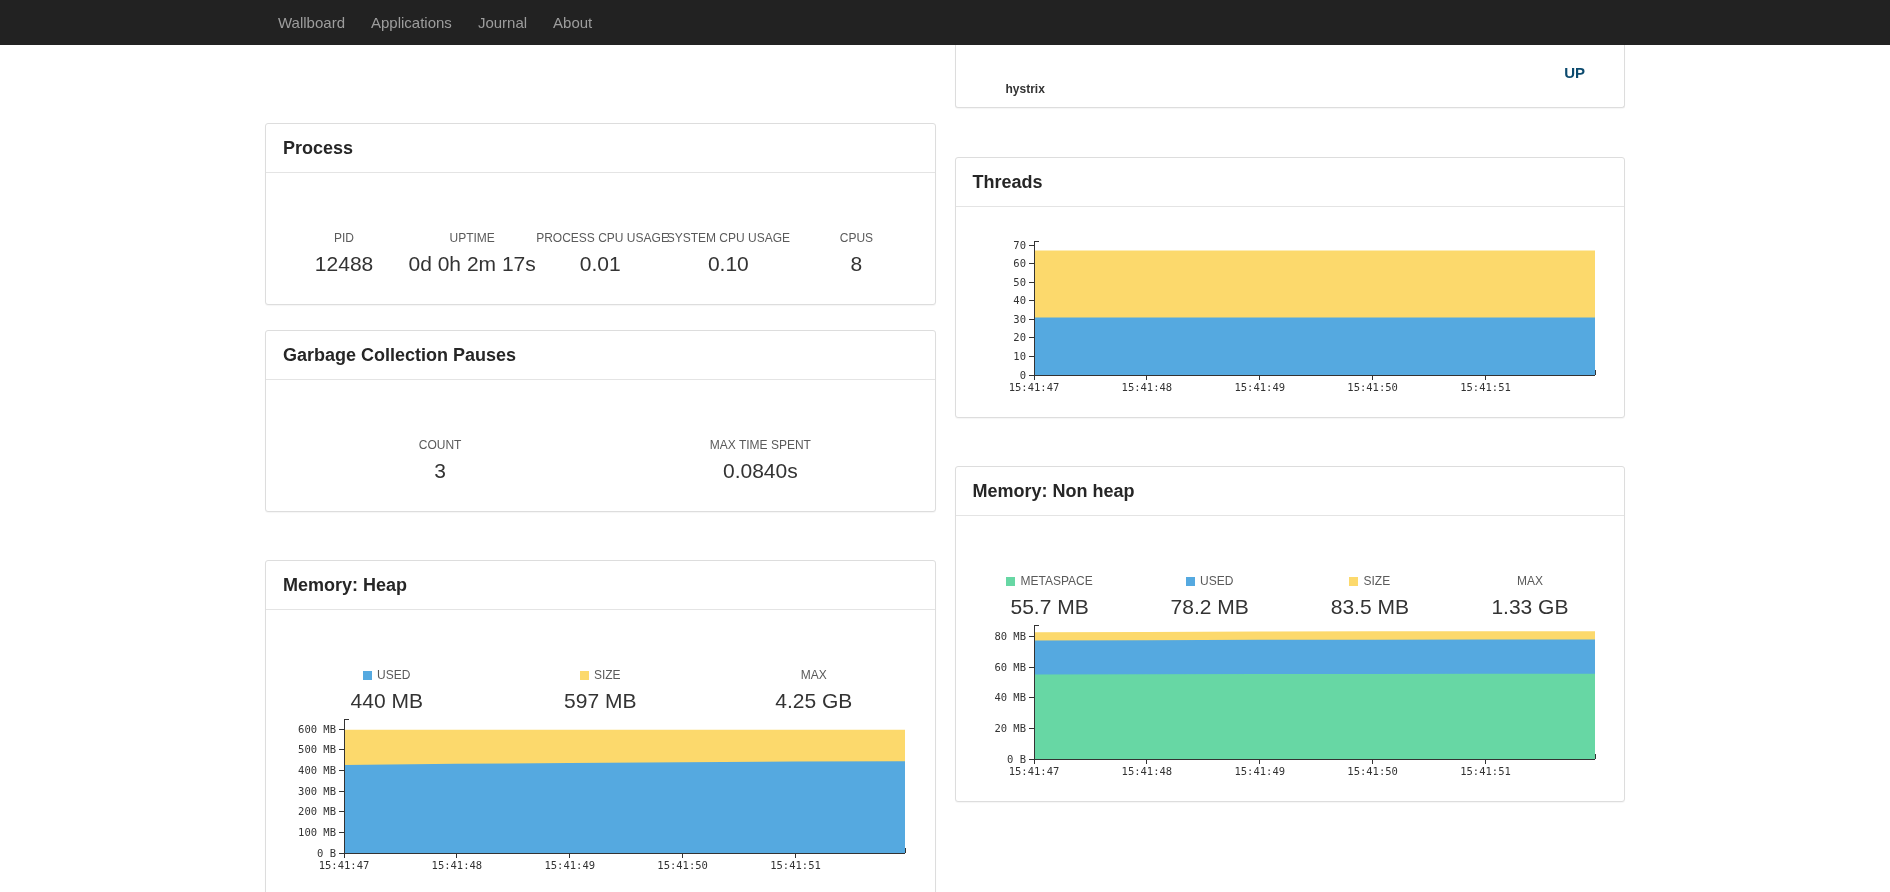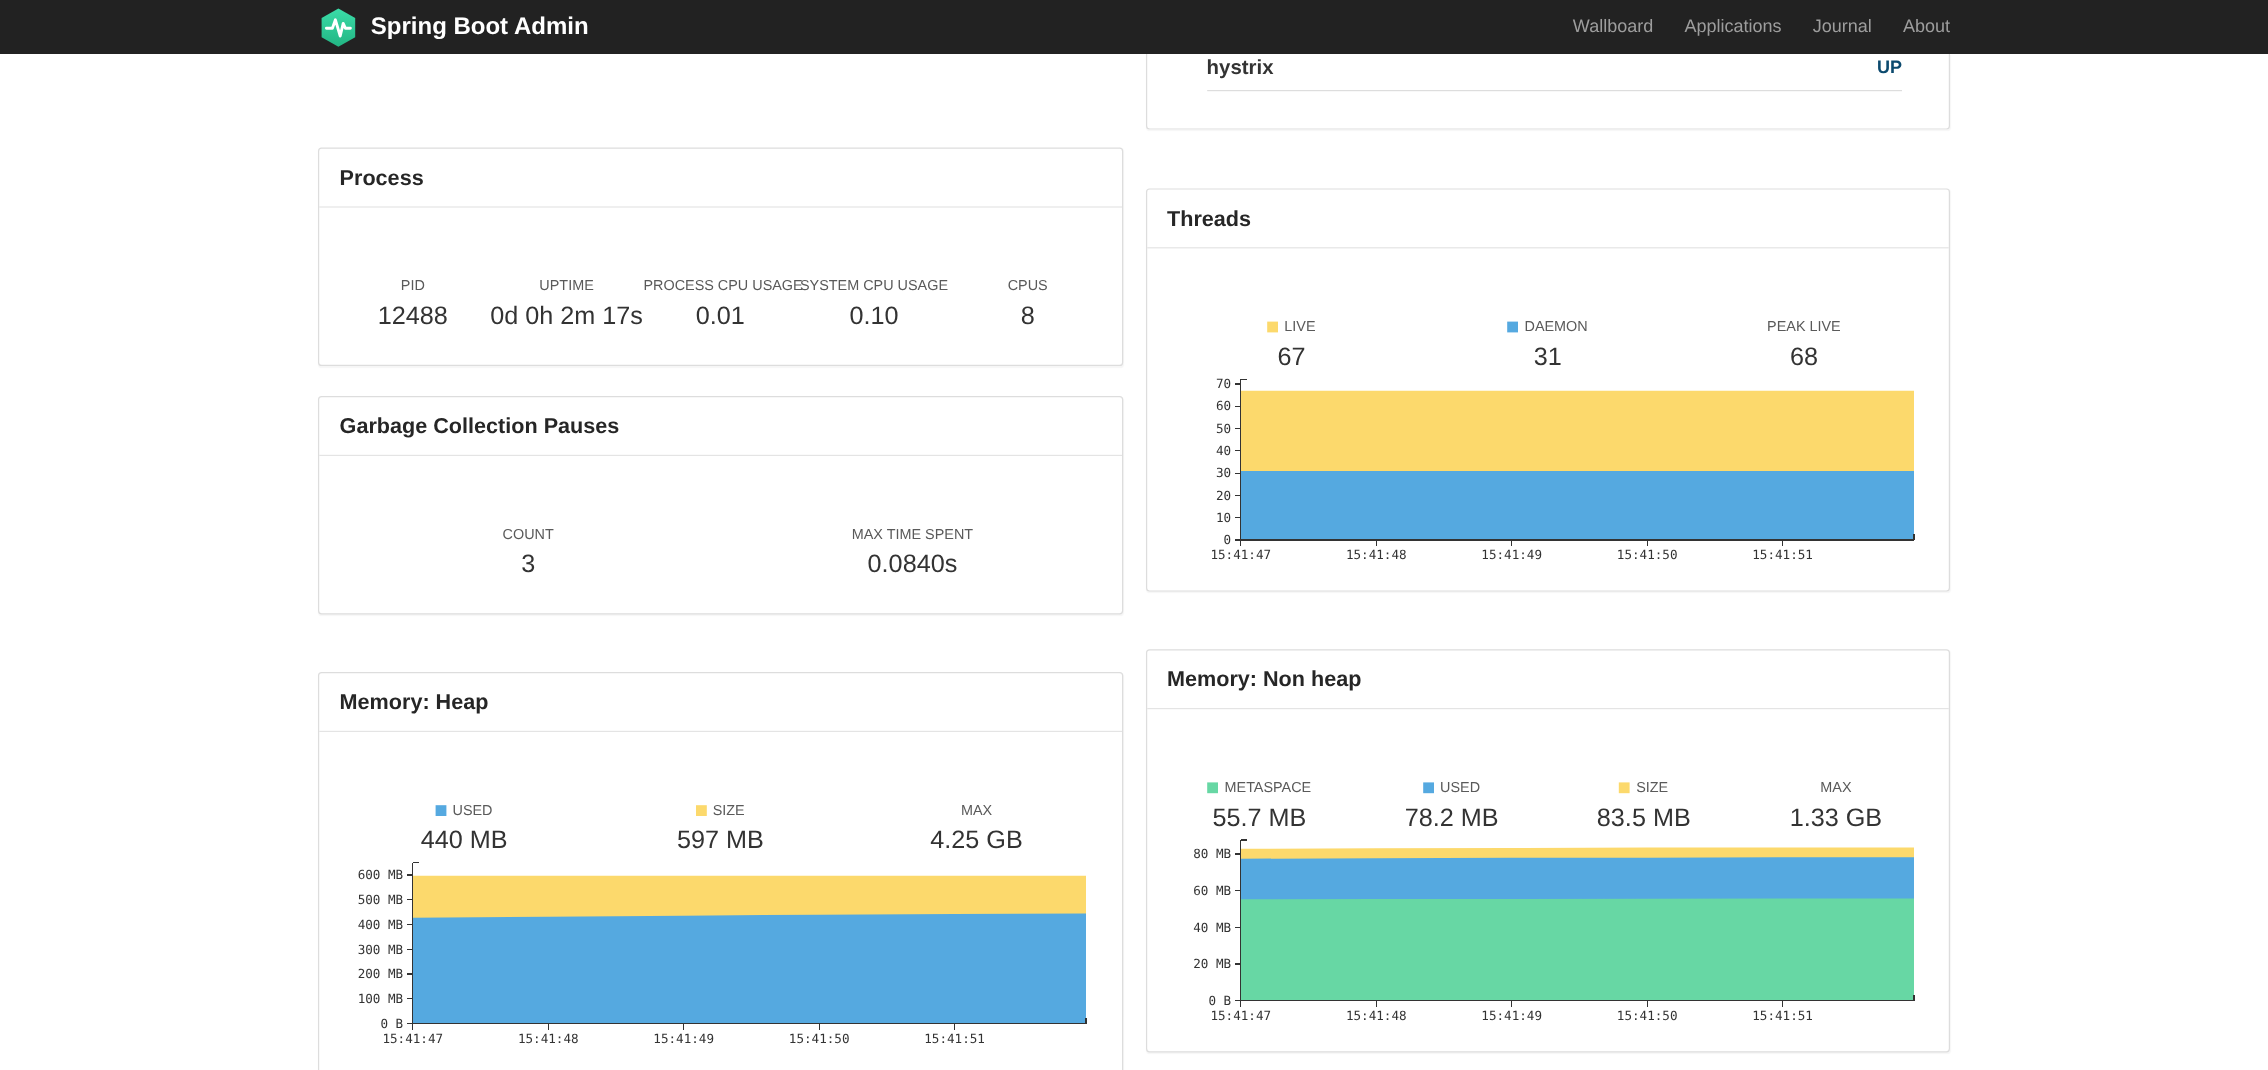--- a/index.html
+++ b/index.html
@@ -36,43 +36,28 @@
   .stat-value { margin-top:9px; font-size:21px; color:#333; line-height:20px; white-space:nowrap; }
   .legend { display:inline-block; width:9px; height:9px; margin-right:5px; vertical-align:-0.5px; background:#ccc; }
   
   .chart { margin-top:4px; width:100%; }
   .chart svg { display:block; }
   .chart text { font-family:"DejaVu Sans Mono", monospace; font-size:10.5px; fill:#333; }
   
   .card-cut { border-top:none; border-radius:0 0 3px 3px; height:63px; }
   .status-row { display:flex; justify-content:space-between; align-items:center;
     margin:0 39px 0 50px; padding:3px 0 9px; border-bottom:1px solid #ddd; cursor:pointer; }
-  .status-name { font-size:17px; font-weight:600; color:#333; line-height:18px; }
+  .status-name { font-size:12px; font-weight:600; color:#333; line-height:18px;margin-top:32px; }
   .status-state { font-size:15px; font-weight:bold; line-height:18px; }
 </style>
 </head>
 <body>
 
 <nav class="navbar">
   <div class="container nav-inner">
-    <div class="brand">
-      <span>
-        <svg width="34" height="34" viewBox="0 0 34 34">
-          <defs>
-            <linearGradient id="lg" x1="0" y1="0" x2="0" y2="1">
-              <stop offset="0" stop-color="#3bdca8"></stop>
-              <stop offset="1" stop-color="#22b583"></stop>
-            </linearGradient>
-          </defs>
-          <polygon points="17,1 31,9 31,25 17,33 3,25 3,9" fill="url(#lg)"></polygon>
-          <polyline points="7,17.5 12,17.5 14.5,10.5 18.5,24 21,13.5 22.8,17.5 27,17.5" fill="none" stroke="#ffffff" stroke-width="2.4" stroke-linecap="round" stroke-linejoin="round"></polyline>
-        </svg>
-      </span>
-      <span>Spring Boot Admin</span>
-    </div>
     <ul class="nav-items">
       <li>Wallboard</li>
       <li>Applications</li>
       <li>Journal</li>
       <li>About</li>
     </ul>
   </div>
 </nav>
 
 <main class="container content">
@@ -185,34 +170,20 @@
     <section class="card card-cut mb49">
       <div class="status-row">
         <span class="status-name">hystrix</span>
         <span class="status-state" style="color: #0c4a6e;">UP</span>
       </div>
     </section>
 
     <section class="card mb48">
       <div class="card-header">Threads</div>
       <div class="card-body has-chart">
-        <div class="stats">
-          <div class="stat">
-            <div class="stat-label"><span class="legend" style="background: rgb(252, 217, 108);"></span><span>LIVE</span></div>
-            <div class="stat-value">67</div>
-          </div>
-          <div class="stat">
-            <div class="stat-label"><span class="legend" style="background: rgb(85, 169, 224);"></span><span>DAEMON</span></div>
-            <div class="stat-value">31</div>
-          </div>
-          <div class="stat">
-            <div class="stat-label">PEAK LIVE</div>
-            <div class="stat-value">68</div>
-          </div>
-        </div>
         <div class="chart">
             <svg width="669" height="158" viewBox="0 0 669 158">
               <path d="M78,13.57142857142857 L190.87726358148893,13.57142857142857 L303.75452716297787,13.57142857142857 L416.6317907444668,13.57142857142857 L529.5090543259557,13.57142857142857 L639,13.57142857142857 L639,138 L78,138 Z" fill="#fcd96c"></path>
               <path d="M78,80.42857142857143 L190.87726358148893,80.42857142857143 L303.75452716297787,80.42857142857143 L416.6317907444668,80.42857142857143 L529.5090543259557,80.42857142857143 L639,80.42857142857143 L639,138 L78,138 Z" fill="#55a9e0"></path>
               <g stroke="#333" stroke-width="1" fill="none" shape-rendering="crispEdges">
                 <path d="M78 4 L78 138 L639 138"></path>
                 <line x1="78" y1="4" x2="83" y2="4"></line>
                 <line x1="639" y1="138" x2="639" y2="133"></line>
                 <line x1="73" y1="138" x2="78" y2="138"></line>
                 <line x1="73" y1="119.42857142857143" x2="78" y2="119.42857142857143"></line>

